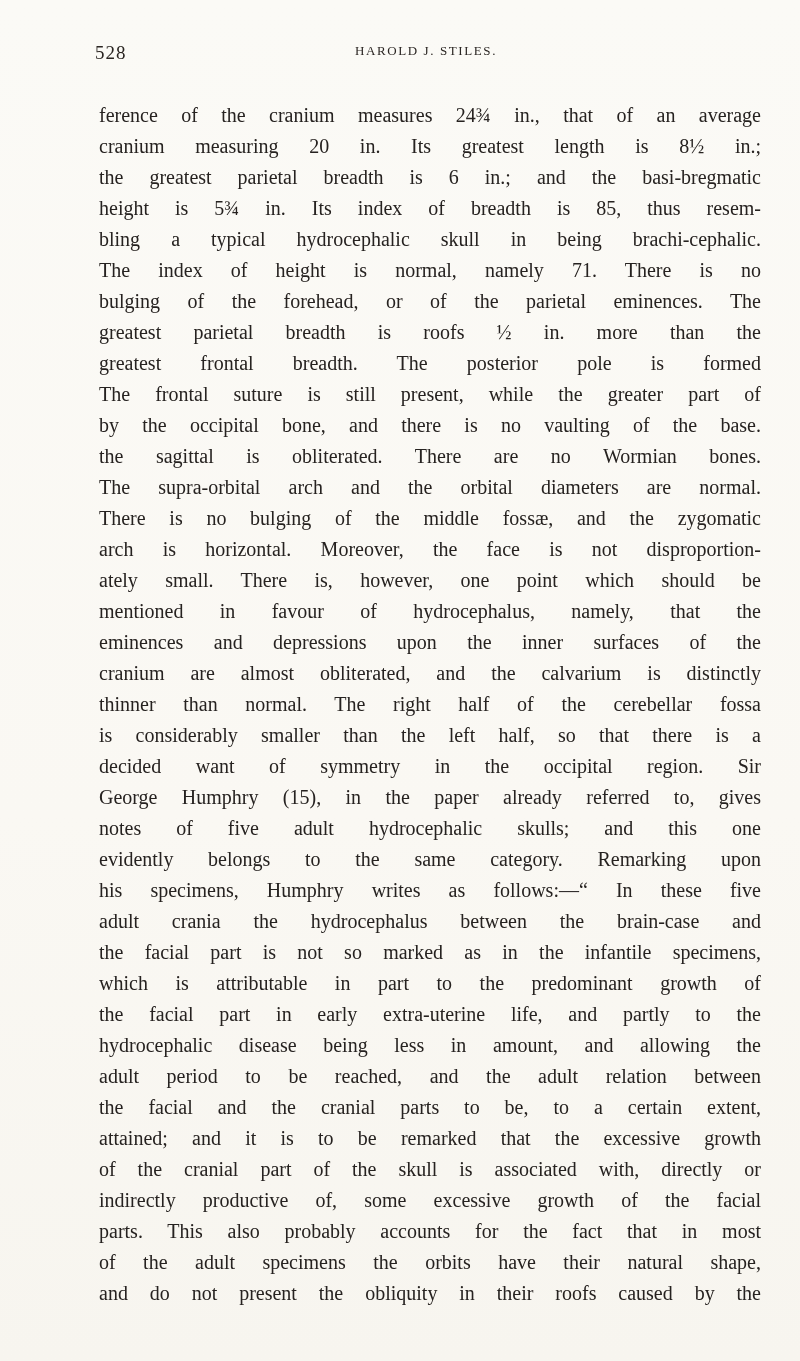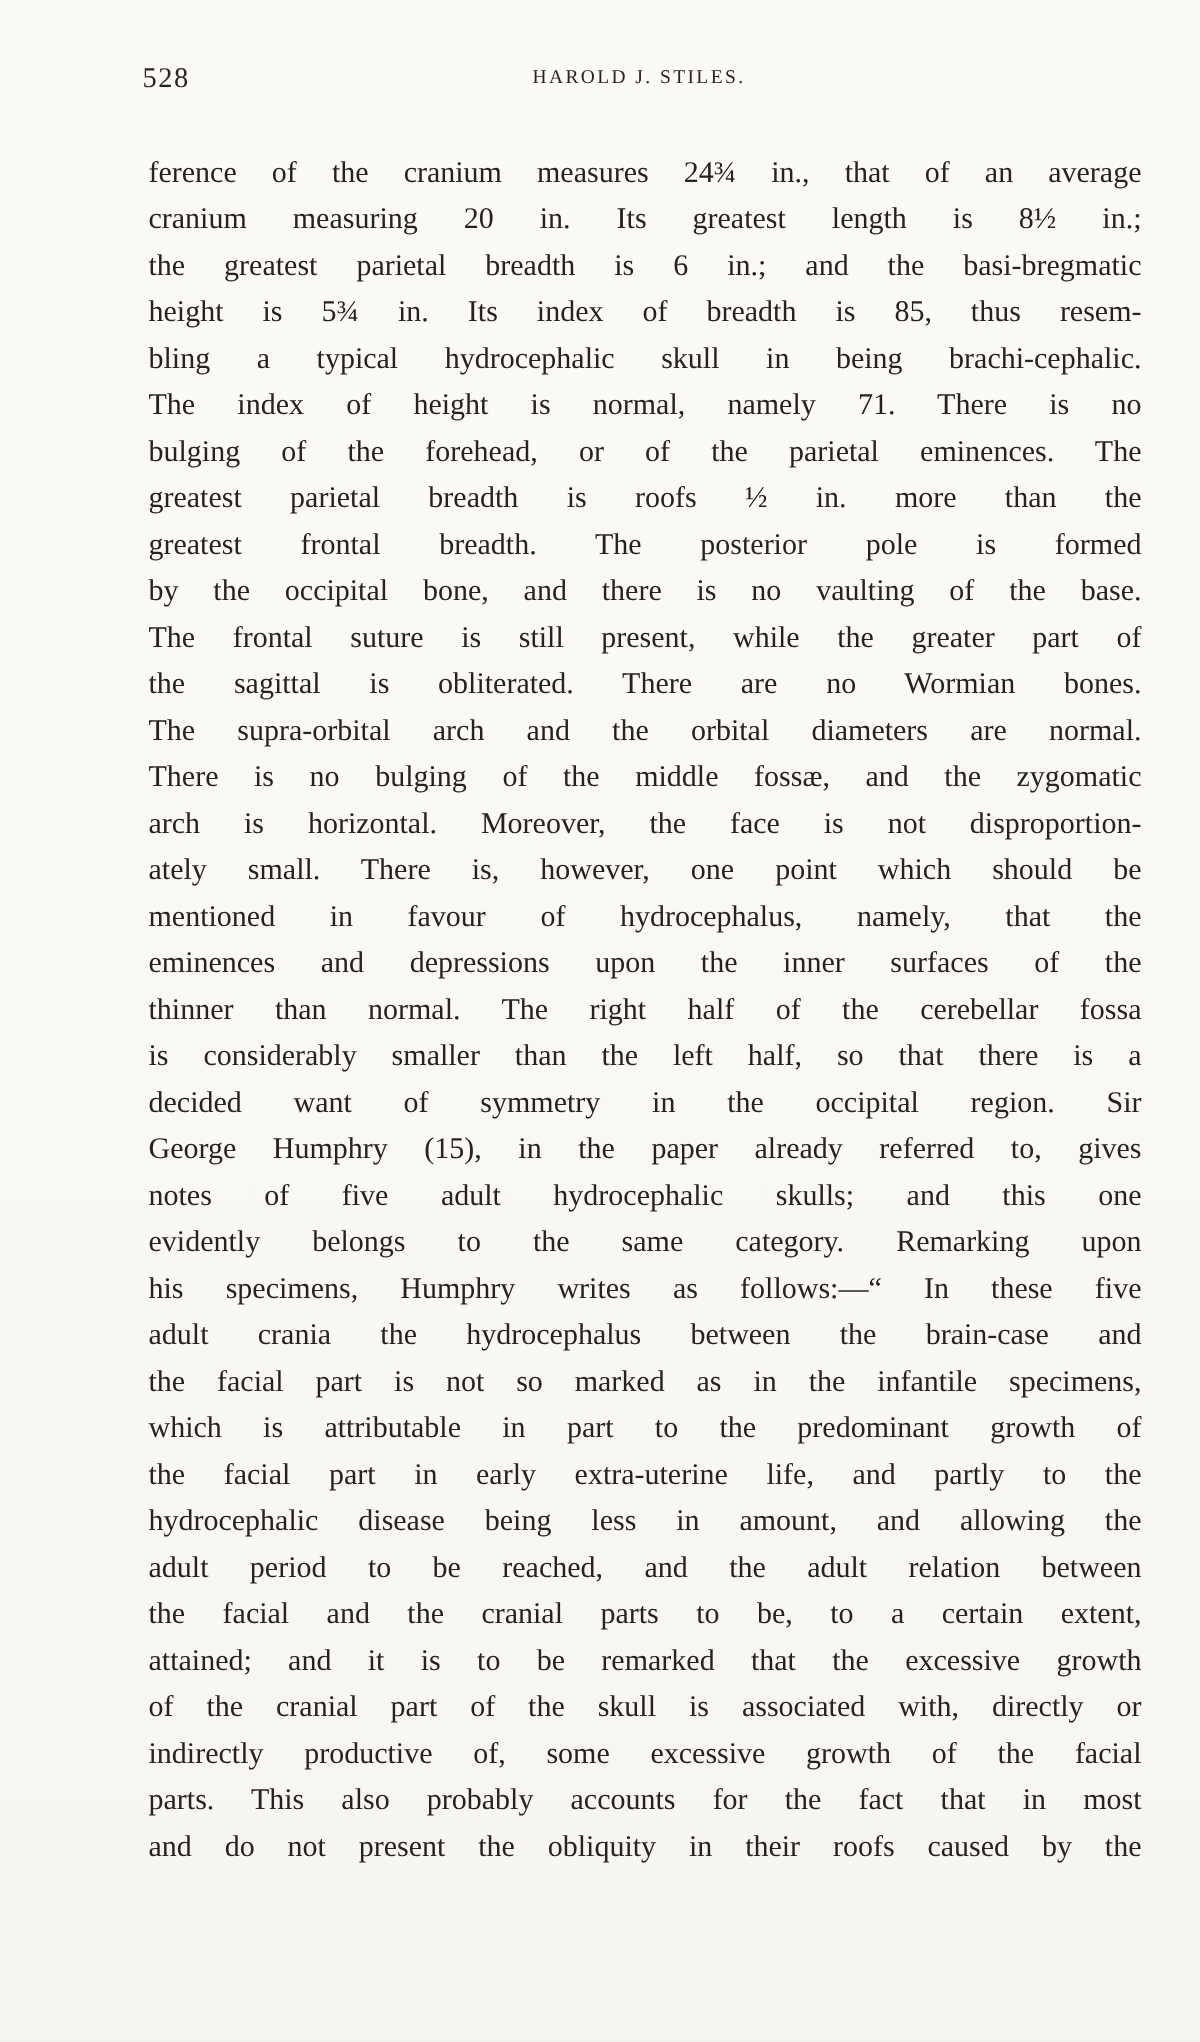--- a/index.html
+++ b/index.html
@@ -73,42 +73,44 @@
 
   <p class="text-line">ference of the cranium measures 24¾ in., that of an average</p>
       <p class="text-line">cranium measuring 20 in. Its greatest length is 8½ in.;</p>
       <p class="text-line">the greatest parietal breadth is 6 in.; and the basi-bregmatic</p>
       <p class="text-line">height is 5¾ in. Its index of breadth is 85, thus resem-</p>
       <p class="text-line">bling a typical hydrocephalic skull in being brachi-cephalic.</p>
       <p class="text-line">The index of height is normal, namely 71. There is no</p>
       <p class="text-line">bulging of the forehead, or of the parietal eminences. The</p>
       <p class="text-line">greatest parietal breadth is roofs ½ in. more than the</p>
       <p class="text-line">greatest frontal breadth. The posterior pole is formed</p>
+      <p class="text-line">The frontal suture is still present, while the greater part of</p>
       <p class="text-line">by the occipital bone, and there is no vaulting of the base.</p>
-      <p class="text-line">The frontal suture is still present, while the greater part of</p>
       <p class="text-line">the sagittal is obliterated. There are no Wormian bones.</p>
       <p class="text-line">The supra-orbital arch and the orbital diameters are normal.</p>
       <p class="text-line">There is no bulging of the middle fossæ, and the zygomatic</p>
       <p class="text-line">arch is horizontal. Moreover, the face is not disproportion-</p>
       <p class="text-line">ately small. There is, however, one point which should be</p>
       <p class="text-line">mentioned in favour of hydrocephalus, namely, that the</p>
       <p class="text-line">eminences and depressions upon the inner surfaces of the</p>
+      <p class="text-line">cranium are almost obliterated, and the calvarium is distinctly</p>
       <p class="text-line">thinner than normal. The right half of the cerebellar fossa</p>
       <p class="text-line">is considerably smaller than the left half, so that there is a</p>
       <p class="text-line">decided want of symmetry in the occipital region. Sir</p>
       <p class="text-line">George Humphry (15), in the paper already referred to, gives</p>
       <p class="text-line">notes of five adult hydrocephalic skulls; and this one</p>
       <p class="text-line">evidently belongs to the same category. Remarking upon</p>
       <p class="text-line">his specimens, Humphry writes as follows:—“ In these five</p>
       <p class="text-line">adult crania the hydrocephalus between the brain-case and</p>
       <p class="text-line">the facial part is not so marked as in the infantile specimens,</p>
       <p class="text-line">which is attributable in part to the predominant growth of</p>
       <p class="text-line">the facial part in early extra-uterine life, and partly to the</p>
       <p class="text-line">hydrocephalic disease being less in amount, and allowing the</p>
       <p class="text-line">adult period to be reached, and the adult relation between</p>
       <p class="text-line">the facial and the cranial parts to be, to a certain extent,</p>
       <p class="text-line">attained; and it is to be remarked that the excessive growth</p>
       <p class="text-line">of the cranial part of the skull is associated with, directly or</p>
       <p class="text-line">indirectly productive of, some excessive growth of the facial</p>
       <p class="text-line">parts. This also probably accounts for the fact that in most</p>
+      <p class="text-line">of the adult specimens the orbits have their natural shape,</p>
       <p class="text-line">and do not present the obliquity in their roofs caused by the</p>
     </div>
 </div>
 
 </body></html>

